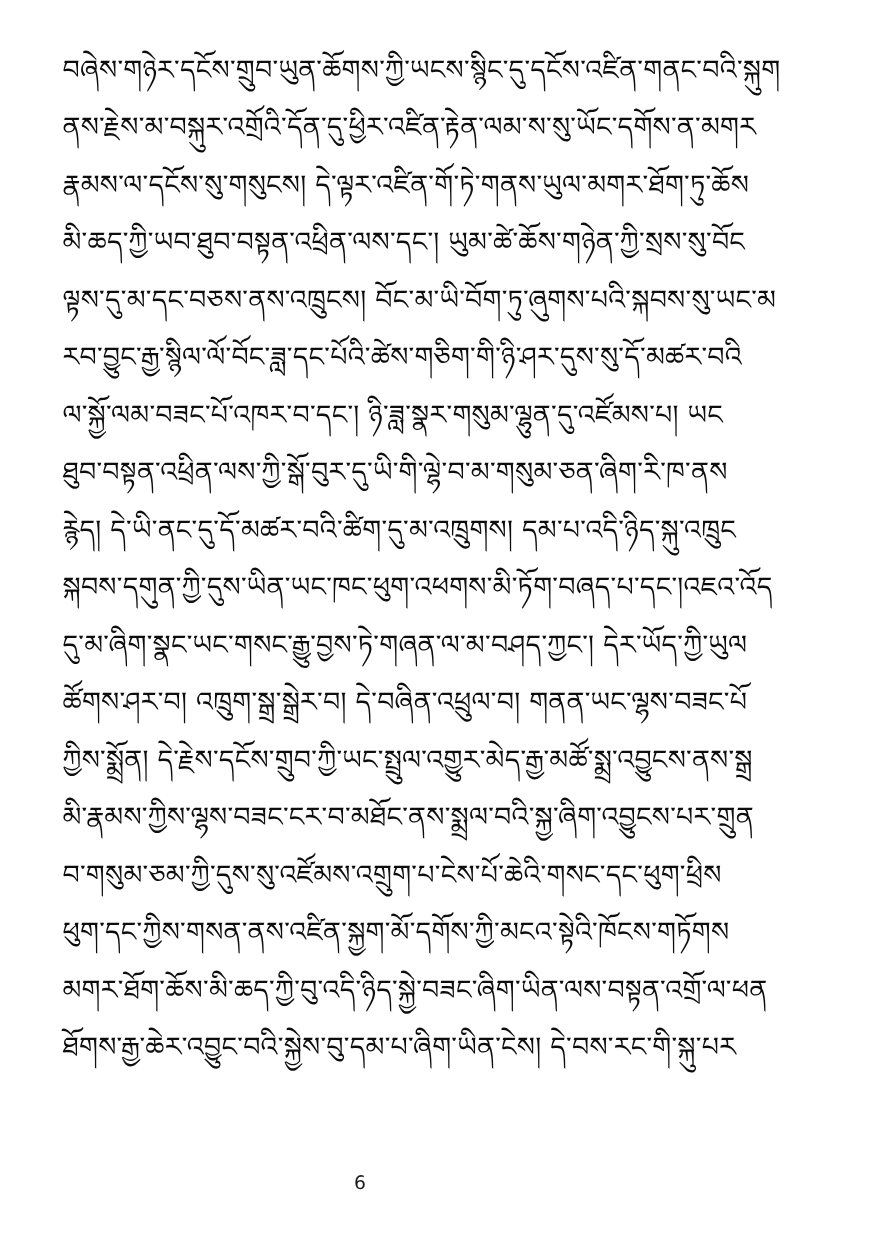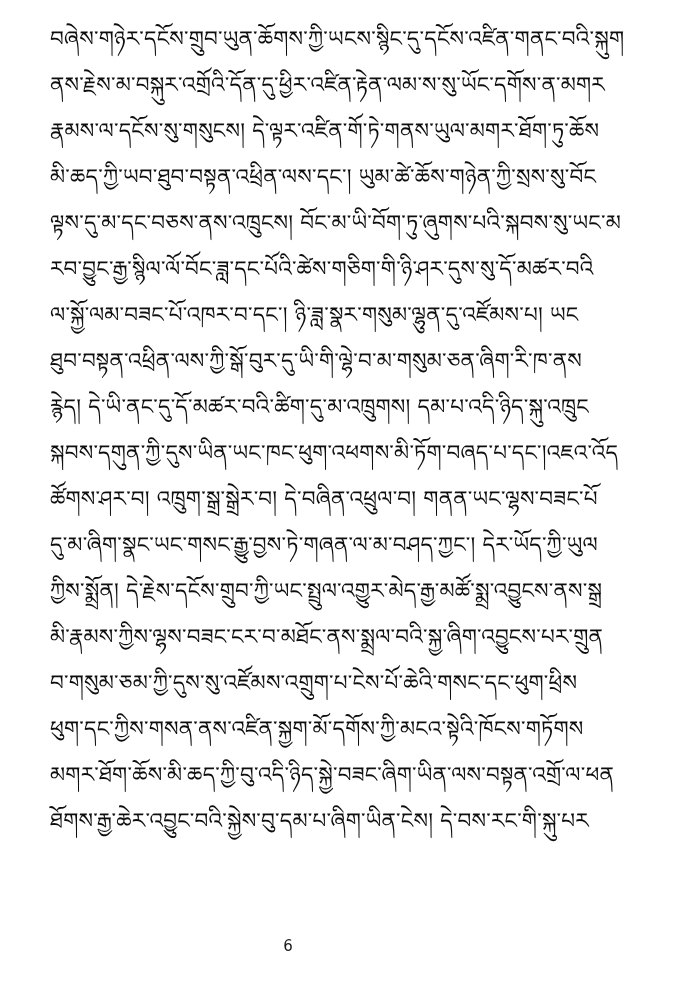--- a/index.html
+++ b/index.html
@@ -12,21 +12,21 @@
     height: 991px;
     font-family: "DejaVu Sans", sans-serif;
     color: #111111;
     position: relative;
     overflow: hidden;
   }
   #page {
     width: 576px;
     height: 991px;
     box-sizing: border-box;
-    padding: 16px 48px 0 48px;
+    padding: 34px 48px 0 48px;
     position: relative;
     background: #ffffff;
   }
   #text-body {
     display: block;
   }
   .tline {
     font-family: "DejaVu Sans", sans-serif;
     font-size: 21.5px;
     line-height: 46px;
@@ -60,22 +60,22 @@
     <div class="tline">བཞེས་གཉེར་དངོས་གྲུབ་ཡུན་ཆོགས་ཀྱི་ཡངས་སྙིང་དུ་དངོས་འཛིན་གནང་བའི་སྐུག</div>
     <div class="tline">ནས་རྗེས་མ་བསྐུར་འགྲོའི་དོན་དུ་ཕྱིར་འཛིན་རྟེན་ལམ་ས་སུ་ཡོང་དགོས་ན་མགར</div>
     <div class="tline">རྣམས་ལ་དངོས་སུ་གསུངས། དེ་ལྟར་འཛིན་གོ་ཏེ་གནས་ཡུལ་མགར་ཐོག་ཏུ་ཆོས</div>
     <div class="tline">མི་ཆད་ཀྱི་ཡབ་ཐུབ་བསྟན་འཕྲིན་ལས་དང་། ཡུམ་ཚེ་ཆོས་གཉེན་ཀྱི་སྲས་སུ་བོང</div>
     <div class="tline">ལྟས་དུ་མ་དང་བཅས་ནས་འཁྲུངས། བོང་མ་ཡི་བོག་ཏུ་ཞུགས་པའི་སྐབས་སུ་ཡང་མ</div>
     <div class="tline">རབ་བྱུང་རྒྱ་སྙིལ་ལོ་བོང་ཟླ་དང་པོའི་ཚེས་གཅིག་གི་ཉི་ཤར་དུས་སུ་དོ་མཚར་བའི</div>
     <div class="tline">ལ་སྐྱོ་ལམ་བཟང་པོ་འཁར་བ་དང་། ཉི་ཟླ་སྣར་གསུམ་ལྷུན་དུ་འཛོམས་པ། ཡང</div>
     <div class="tline">ཐུབ་བསྟན་འཕྲིན་ལས་ཀྱི་སྒོ་བུར་དུ་ཡི་གི་ལྷེ་བ་མ་གསུམ་ཅན་ཞིག་རི་ཁ་ནས</div>
     <div class="tline">རྙེད། དེ་ཡི་ནང་དུ་དོ་མཚར་བའི་ཚིག་དུ་མ་འཁྲུགས། དམ་པ་འདི་ཉིད་སྐུ་འཁྲུང</div>
     <div class="tline">སྐབས་དགུན་ཀྱི་དུས་ཡིན་ཡང་ཁང་ཕུག་འཕགས་མི་ཏོག་བཞད་པ་དང་།འཇའ་འོད</div>
+    <div class="tline">དུ་མ་ཞིག་སྣང་ཡང་གསང་རྒྱུ་བྱས་ཏེ་གཞན་ལ་མ་བཤད་ཀྱང་། དེར་ཡོད་ཀྱི་ཡུལ</div>
     <div class="tline">ཚོགས་ཤར་བ། འཁྲུག་སྒྲ་སྒྲེར་བ། དེ་བཞིན་འཕྲུལ་བ། གནན་ཡང་ལྷས་བཟང་པོ</div>
-    <div class="tline">དུ་མ་ཞིག་སྣང་ཡང་གསང་རྒྱུ་བྱས་ཏེ་གཞན་ལ་མ་བཤད་ཀྱང་། དེར་ཡོད་ཀྱི་ཡུལ</div>
     <div class="tline">ཀྱིས་སྨྲོན། དེ་རྗེས་དངོས་གྲུབ་ཀྱི་ཡང་སྤྲུལ་འགྱུར་མེད་རྒྱ་མཚོ་སྨྲ་འབྱུངས་ནས་སྒྲ</div>
     <div class="tline">མི་རྣམས་ཀྱིས་ལྷས་བཟང་ངར་བ་མཐོང་ནས་སྨྲལ་བའི་སྐྱ་ཞིག་འབྱུངས་པར་གྲུན</div>
     <div class="tline">བ་གསུམ་ཅམ་ཀྱི་དུས་སུ་འཛོམས་འགྲུག་པ་ངེས་པོ་ཆེའི་གསང་དང་ཕུག་ཕྲིས</div>
     <div class="tline">ཕུག་དང་ཀྱིས་གསན་ནས་འཛིན་སྐྱག་མོ་དགོས་ཀྱི་མངའ་སྟེའི་ཁོངས་གཏོགས</div>
     <div class="tline">མགར་ཐོག་ཆོས་མི་ཆད་ཀྱི་བུ་འདི་ཉིད་སྐྱེ་བཟང་ཞིག་ཡིན་ལས་བསྟན་འགྲོ་ལ་ཕན</div>
     <div class="tline">ཐོགས་རྒྱ་ཆེར་འབྱུང་བའི་སྐྱེས་བུ་དམ་པ་ཞིག་ཡིན་ངེས། དེ་བས་རང་གི་སྐུ་པར</div>
   </div>
 
   <div id="page-number">6</div>
 

